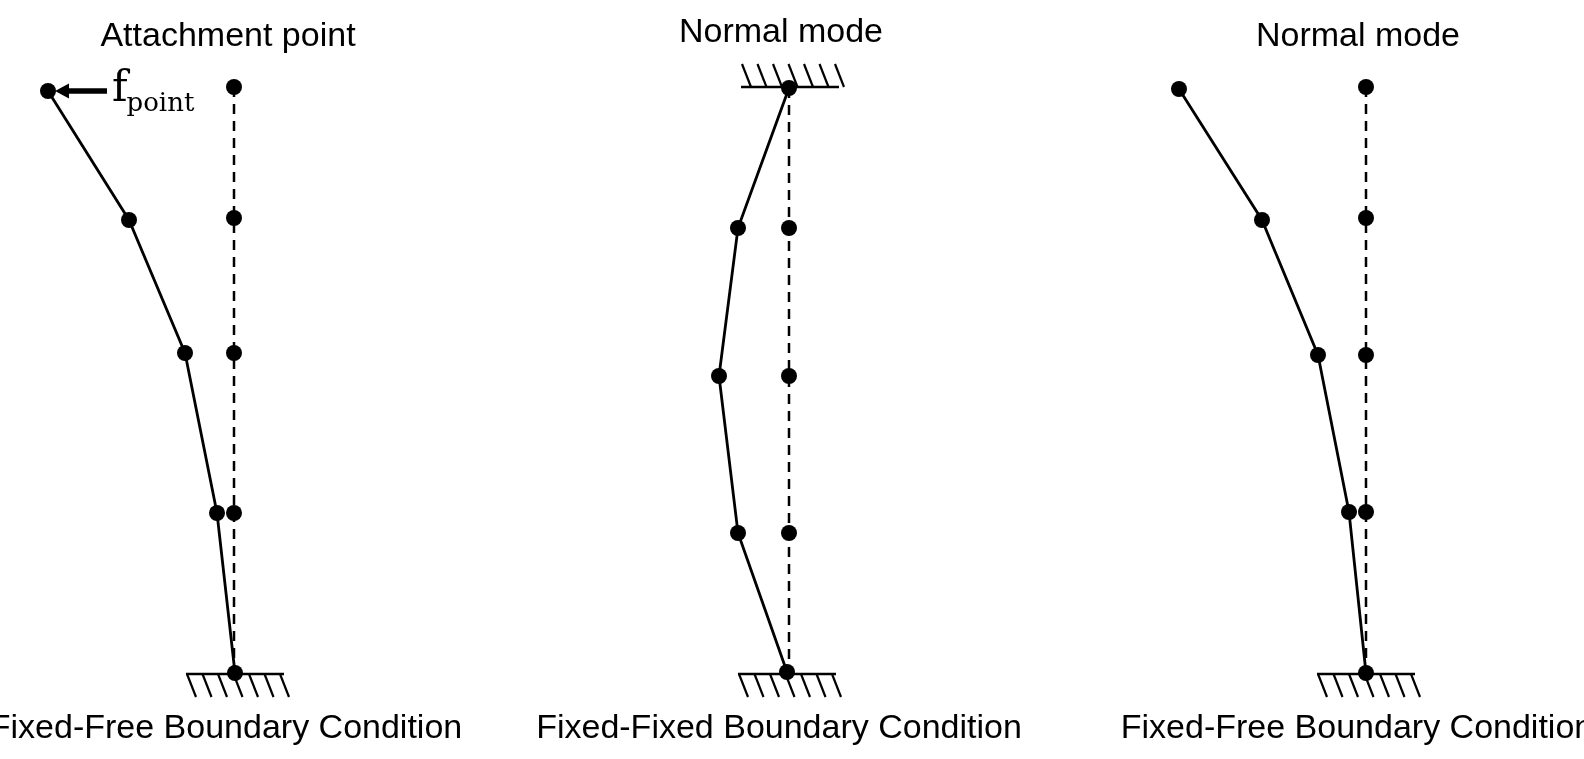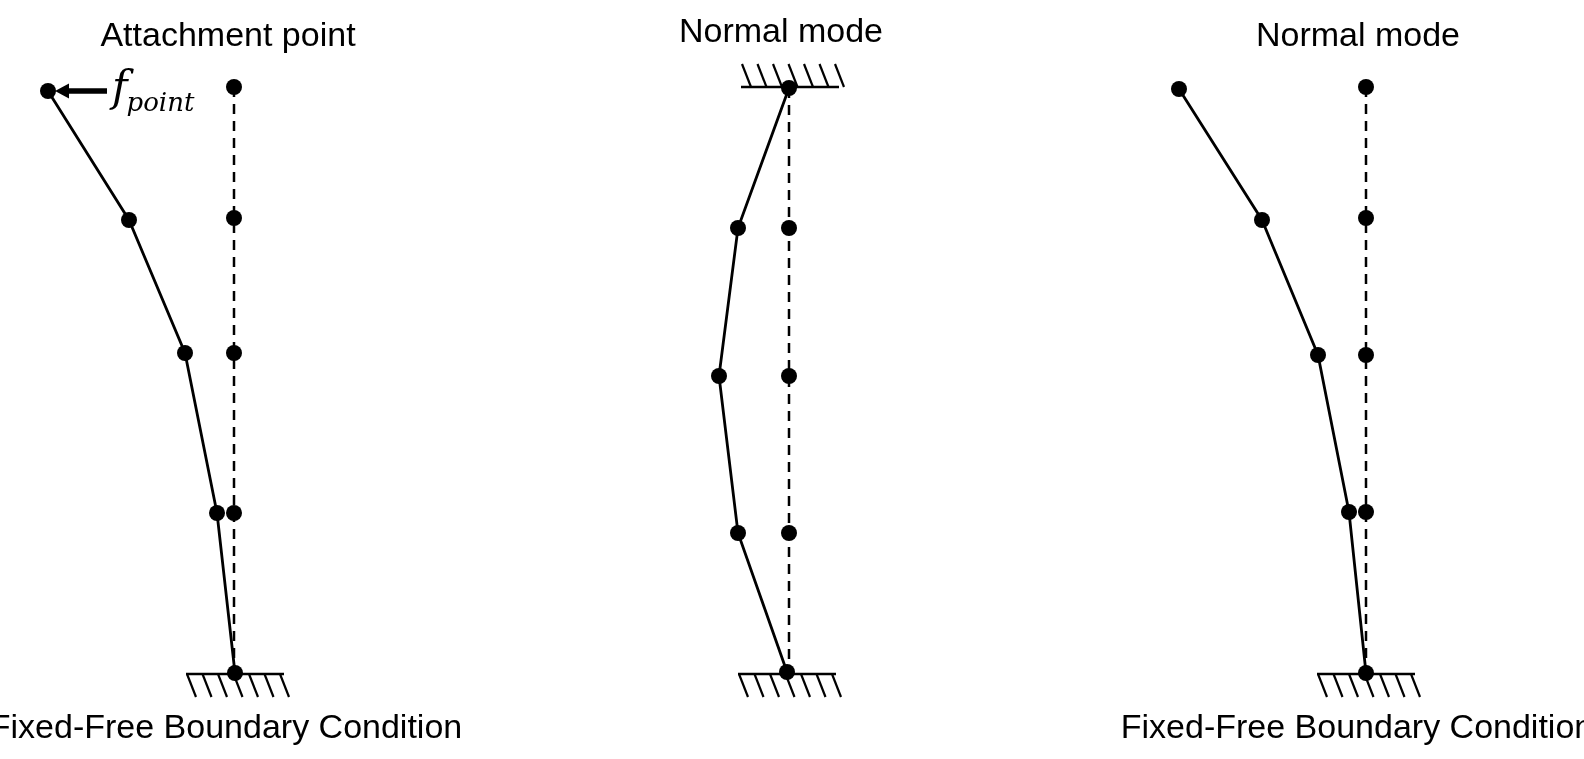--- a/index.html
+++ b/index.html
@@ -41,21 +41,20 @@
   }
   .c-left   { left: 226px;  top: 708px; }
   .c-middle { left: 779px;  top: 708px; }
   .c-right  { left: 1357px; top: 708px; }
   .force-label {
     position: absolute;
     left: 112px;
     top: 62px;
     color: #000000;
     font-family: "DejaVu Serif", serif;
-    font-style: italic;
     white-space: nowrap;
   }
   .force-label .fsym {
     font-size: 42px;
   }
   .force-label .fsub {
     font-size: 26px;
     position: relative;
     top: 10px;
     left: -1px;
@@ -154,16 +153,17 @@
   <div class="panel-title t-middle">Normal mode</div>
 
   <div class="panel-title t-right">Normal mode</div>
 
   <div class="force-label">
     <span class="fsym">f</span><span class="fsub">point</span>
   </div>
 
   <div class="panel-caption c-left">Fixed-Free Boundary Condition</div>
 
+  <div class="panel-caption c-middle">Fixed-Fixed Boundary Condition</div>
 
   <div class="panel-caption c-right">Fixed-Free Boundary Condition</div>
 
 </div>
 
 </body></html>

